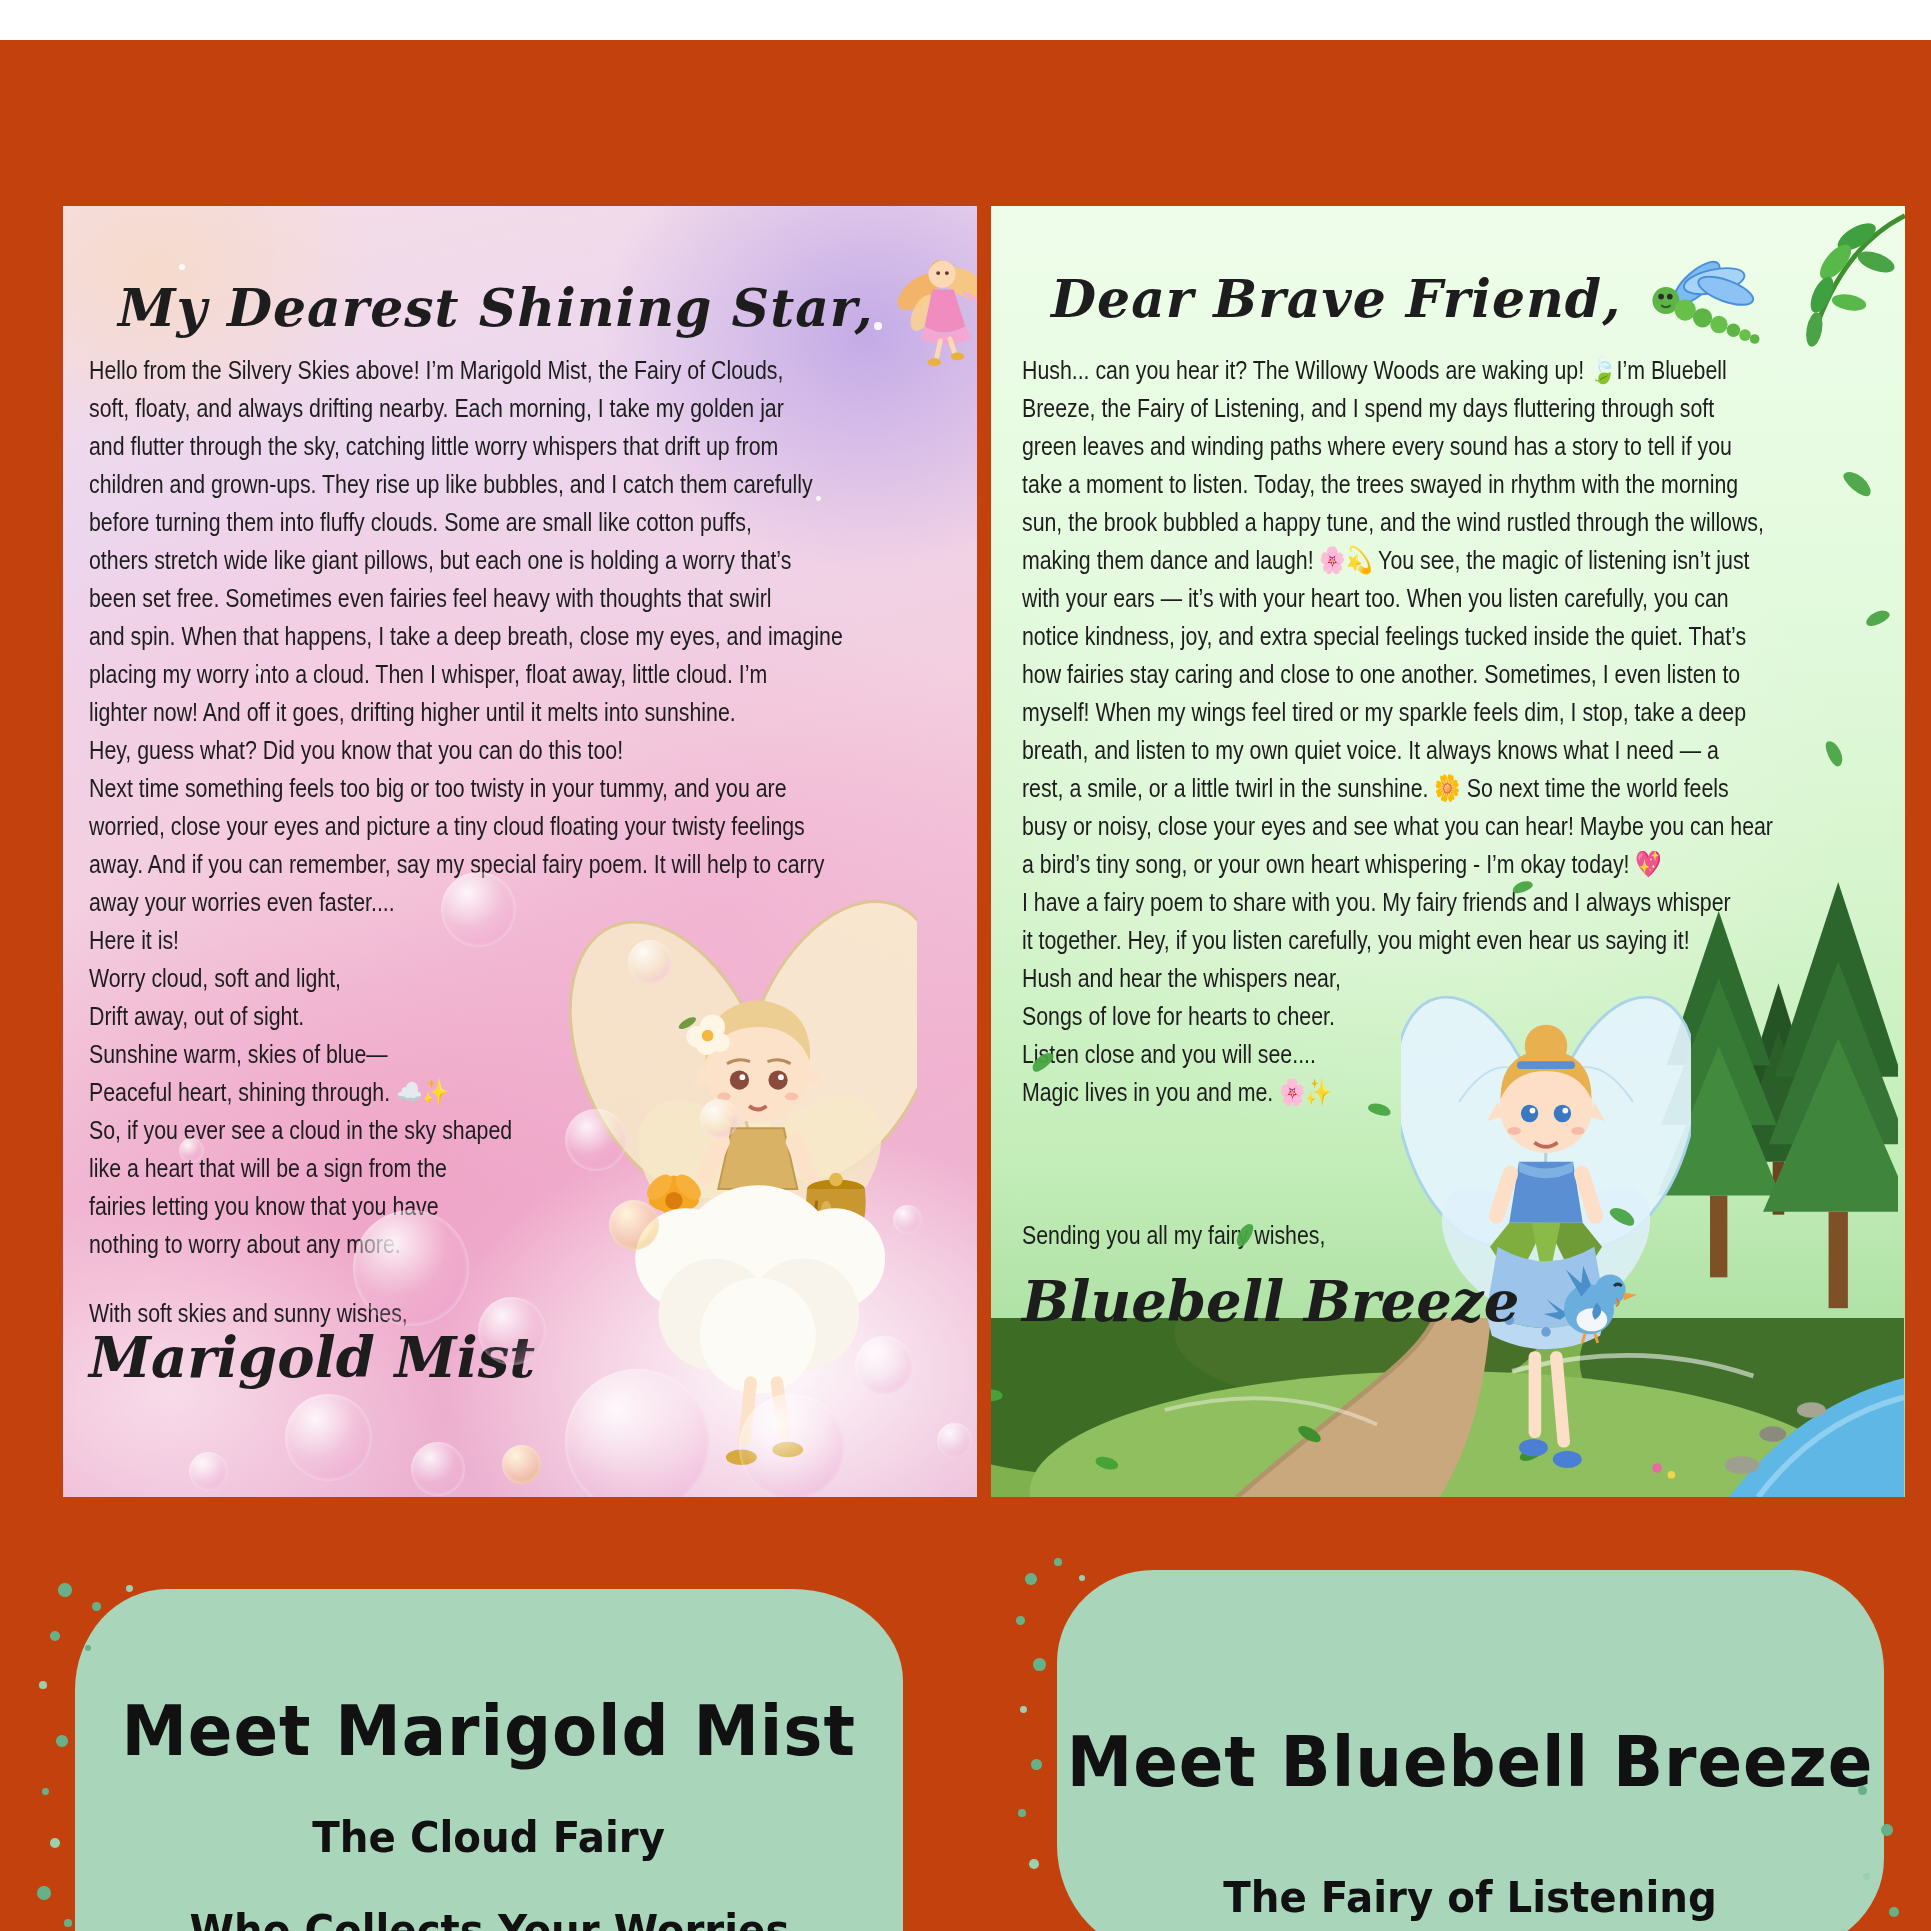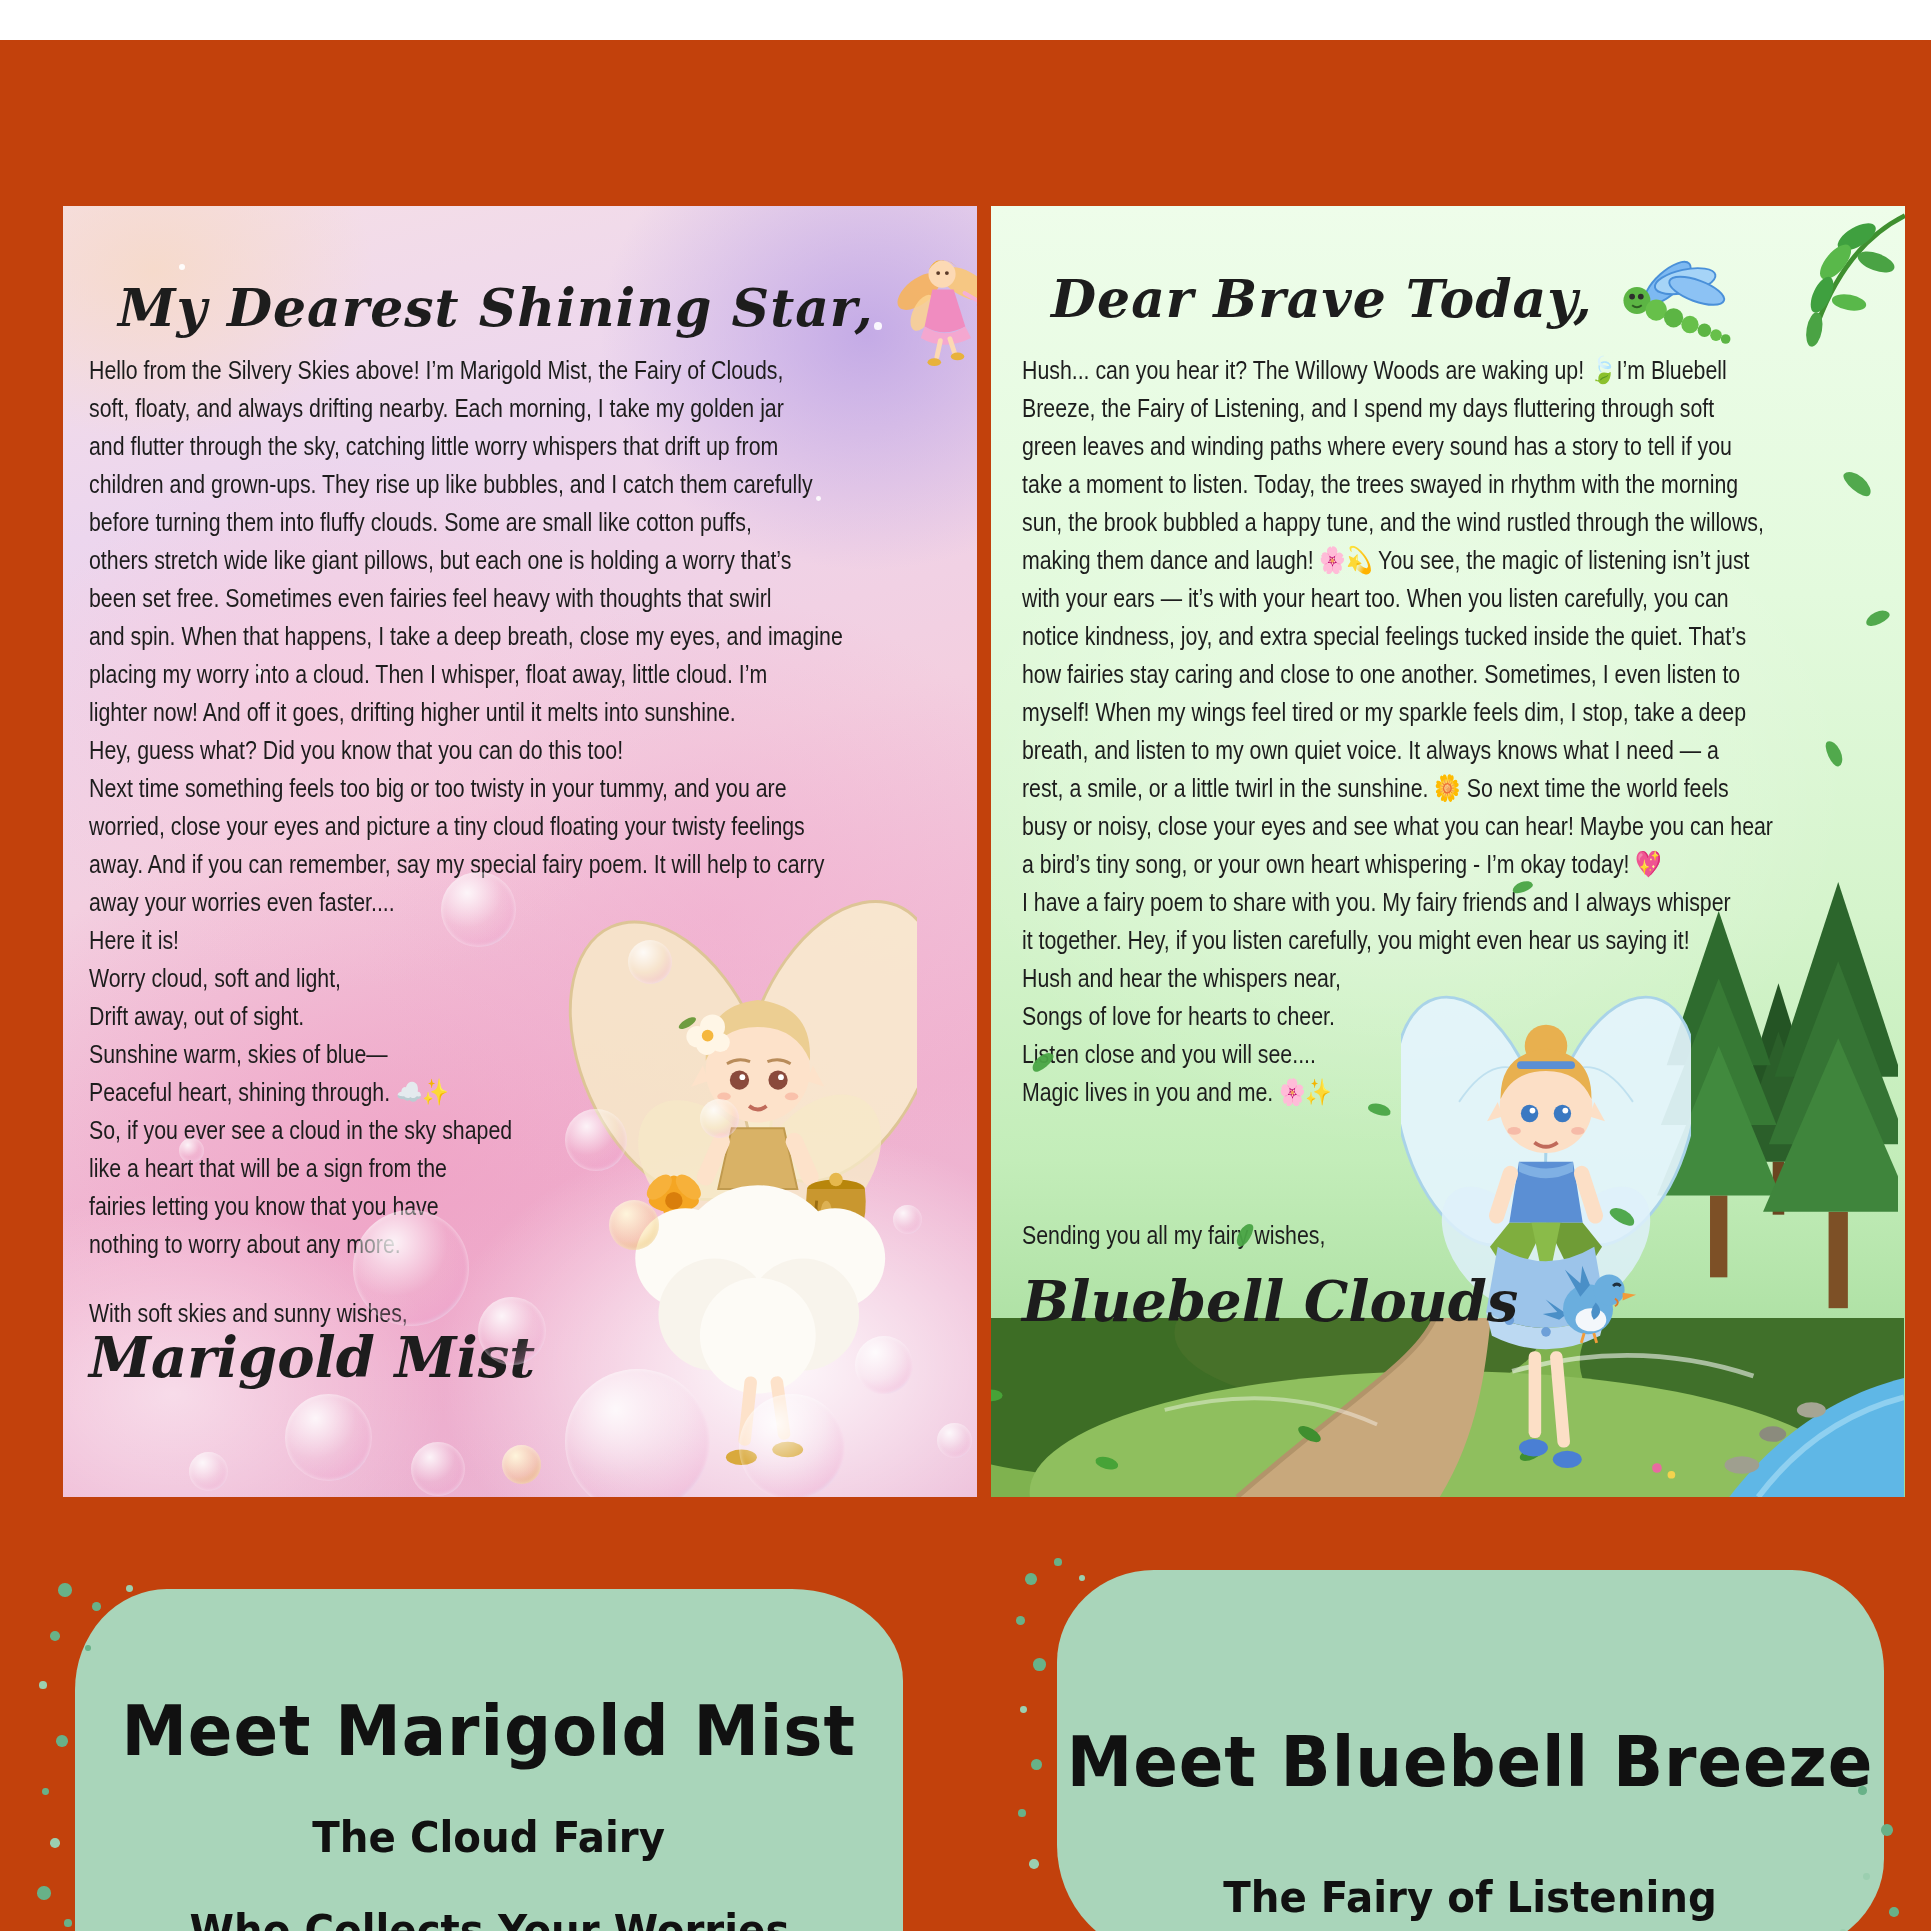--- a/index.html
+++ b/index.html
@@ -279,21 +279,21 @@
           <circle cx="150" cy="388" r="5" fill="#6d9fd8"></circle>
           <circle cx="188" cy="376" r="5" fill="#6d9fd8"></circle>
       </g>
       <rect x="132" y="408" width="13" height="90" rx="6" fill="#fcdfc6"></rect>
       <rect x="158" y="408" width="13" height="100" rx="6" fill="#fcdfc6" transform="rotate(-5 164 458)"></rect>
       <ellipse cx="137" cy="508" rx="15" ry="9" fill="#4a7fd4"></ellipse>
       <ellipse cx="172" cy="520" rx="15" ry="9" fill="#4a7fd4"></ellipse>
     </svg>
 
     <div class="letter-head">
-      <div class="salutation">Dear Brave Today,</div>
+      <div class="salutation">Dear Brave Friend,</div>
       <svg width="135" height="97" viewBox="0 0 140 100">
         <ellipse cx="62" cy="34" rx="30" ry="12" fill="#7db9f2" stroke="#4a90d9" stroke-width="2" transform="rotate(-42 62 34)"></ellipse>
         <ellipse cx="80" cy="32" rx="32" ry="12" fill="#a6d4f7" stroke="#4a90d9" stroke-width="2" transform="rotate(-12 80 32)"></ellipse>
         <ellipse cx="92" cy="42" rx="30" ry="11" fill="#8cc2f4" stroke="#4a90d9" stroke-width="2" transform="rotate(20 92 42)"></ellipse>
         <circle cx="30" cy="52" r="14" fill="#5cb544"></circle>
         <circle cx="25" cy="48" r="3" fill="#2d2d2d"></circle>
           <circle cx="34" cy="48" r="3" fill="#2d2d2d"></circle>
         <path d="M25,57 q5,4 10,0" stroke="#2d5c22" stroke-width="2" fill="none"></path>
         <circle cx="50" cy="62" r="11" fill="#67c04a"></circle>
         <circle cx="68" cy="70" r="10" fill="#5cb544"></circle>
@@ -322,21 +322,21 @@
         <div class="tline">I have a fairy poem to share with you. My fairy friends and I always whisper</div>
         <div class="tline">it together. Hey, if you listen carefully, you might even hear us saying it!</div>
         <div class="tline">Hush and hear the whispers near,</div>
         <div class="tline">Songs of love for hearts to cheer.</div>
         <div class="tline">Listen close and you will see....</div>
         <div class="tline">Magic lives in you and me. 🌸✨</div>
       </div>
 
     <div class="closing">Sending you all my fairy wishes,</div>
     <div class="signature-row">
-      <div class="signature">Bluebell Clouds</div>
+      <div class="signature">Bluebell Breeze</div>
       <svg width="101" height="89" viewBox="0 0 105 92">
         <path d="M30,60 L8,45 L20,58 L5,60 L22,66Z" fill="#4a8fc7"></path>
         <circle cx="52" cy="55" r="26" fill="#6aaede"></circle>
         <circle cx="74" cy="35" r="16" fill="#6aaede"></circle>
         <ellipse cx="55" cy="66" rx="16" ry="12" fill="#f3f7fb"></ellipse>
         <path d="M44,42 L28,14 L44,28 L46,10 L54,30Z" fill="#4a8fc7"></path>
         <path d="M60,48 Q70,58 58,66 Q52,58 60,48Z" fill="#4a8fc7"></path>
         <path d="M78,31 q4,-4 8,0" stroke="#20303c" stroke-width="3" fill="none"></path>
         <polygon points="88,38 102,40 88,46" fill="#f29c3a"></polygon>
         <path d="M80,44 q6,4 0,8" stroke="#e07b2a" stroke-width="2" fill="none"></path>

